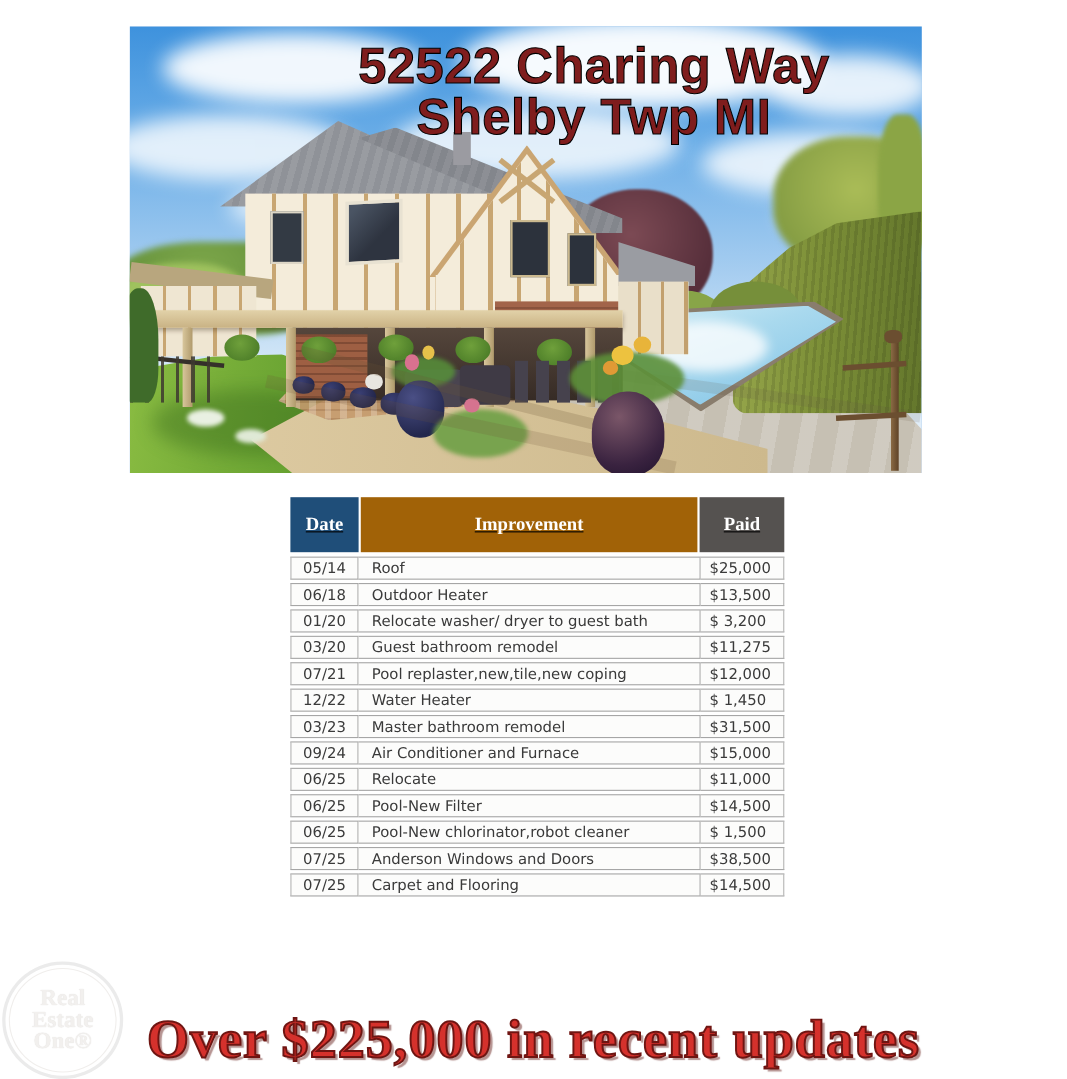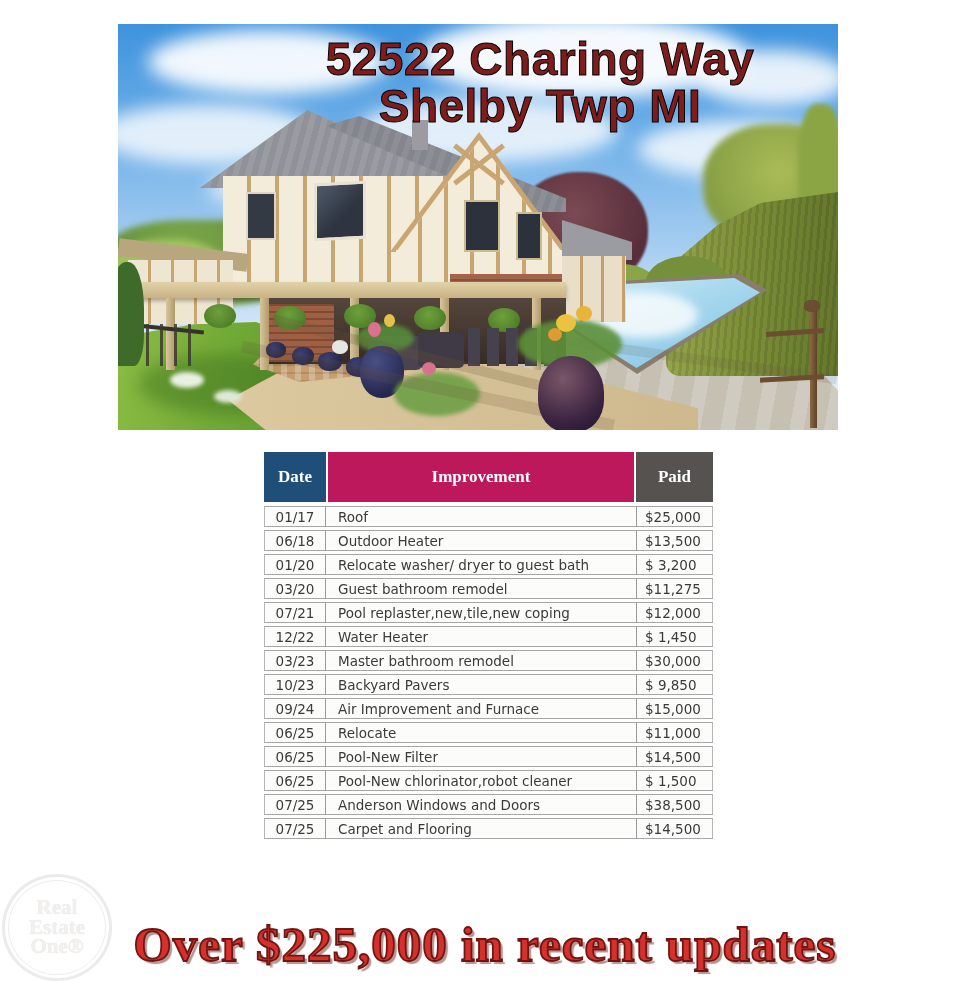--- a/index.html
+++ b/index.html
@@ -147,25 +147,25 @@
   .shadow1{left:150px;top:330px;width:330px;height:10px;background:rgba(110,85,55,.22);transform:rotate(14deg);}
   .shadow2{left:120px;top:356px;width:380px;height:12px;background:rgba(110,85,55,.18);transform:rotate(12deg);}
   .shadow3{left:430px;top:330px;width:290px;height:10px;background:rgba(100,90,70,.15);transform:rotate(8deg);}
 
   .photo-title{left:0;top:12px;width:844px;text-align:center;color:#7f1d1d;
       font-family:"Liberation Sans",sans-serif;font-weight:900;font-size:46px;line-height:1.02;
       letter-spacing:.5px;-webkit-text-stroke:1px #000;}
 
   
   .table-wrap{position:absolute;left:264px;top:452px;width:449px;}
-  .thead{display:flex;gap:2px;height:50px;}
+  .thead{display:flex;gap:2px;height:50px;text-decoration:underline;}
   .th{color:#ffffff;font-family:"Liberation Serif",serif;font-weight:bold;font-size:17px;
       display:flex;align-items:center;justify-content:center;}
   .th-date{width:62px;background:#1f4e79;}
-  .th-improvement{flex:1;background:#be185d;}
+  .th-improvement{flex:1;background:#a16207;}
   .th-paid{width:77px;background:#555250;}
   .tbody-table{border-collapse:separate;border-spacing:0 3px;width:100%;margin-top:1px;table-layout:fixed;}
   .tbody-table td{height:21px;background:#fcfcfb;border-top:1px solid #a6a6a6;border-bottom:1px solid #a6a6a6;
       font-family:"DejaVu Sans",sans-serif;font-size:13.5px;color:#3a3a3a;white-space:nowrap;overflow:hidden;}
   td.col-date{width:62px;text-align:center;border-left:1px solid #b5b5b5;border-right:1px solid #9c9c9c;}
   td.col-improvement{padding-left:12px;border-right:1px solid #9c9c9c;}
   td.col-paid{width:76px;padding-left:8px;border-right:1px solid #b5b5b5;}
 
   
   .headline{position:absolute;top:916px;left:0;width:970px;text-align:center;
@@ -291,21 +291,21 @@
 
   <div class="table-wrap">
     <div class="thead">
       <div class="th th-date">Date</div>
       <div class="th th-improvement">Improvement</div>
       <div class="th th-paid">Paid</div>
     </div>
     <table class="tbody-table">
       <tbody>
           <tr>
-            <td class="col-date">01/17</td>
+            <td class="col-date">05/14</td>
             <td class="col-improvement">Roof</td>
             <td class="col-paid">$25,000</td>
           </tr>
           <tr>
             <td class="col-date">06/18</td>
             <td class="col-improvement">Outdoor Heater</td>
             <td class="col-paid">$13,500</td>
           </tr>
           <tr>
             <td class="col-date">01/20</td>
@@ -323,30 +323,25 @@
             <td class="col-paid">$12,000</td>
           </tr>
           <tr>
             <td class="col-date">12/22</td>
             <td class="col-improvement">Water Heater</td>
             <td class="col-paid">$ 1,450</td>
           </tr>
           <tr>
             <td class="col-date">03/23</td>
             <td class="col-improvement">Master bathroom remodel</td>
-            <td class="col-paid">$30,000</td>
-          </tr>
-          <tr>
-            <td class="col-date">10/23</td>
-            <td class="col-improvement">Backyard Pavers</td>
-            <td class="col-paid">$ 9,850</td>
+            <td class="col-paid">$31,500</td>
           </tr>
           <tr>
             <td class="col-date">09/24</td>
-            <td class="col-improvement">Air Improvement and Furnace</td>
+            <td class="col-improvement">Air Conditioner and Furnace</td>
             <td class="col-paid">$15,000</td>
           </tr>
           <tr>
             <td class="col-date">06/25</td>
             <td class="col-improvement">Relocate</td>
             <td class="col-paid">$11,000</td>
           </tr>
           <tr>
             <td class="col-date">06/25</td>
             <td class="col-improvement">Pool-New Filter</td>

